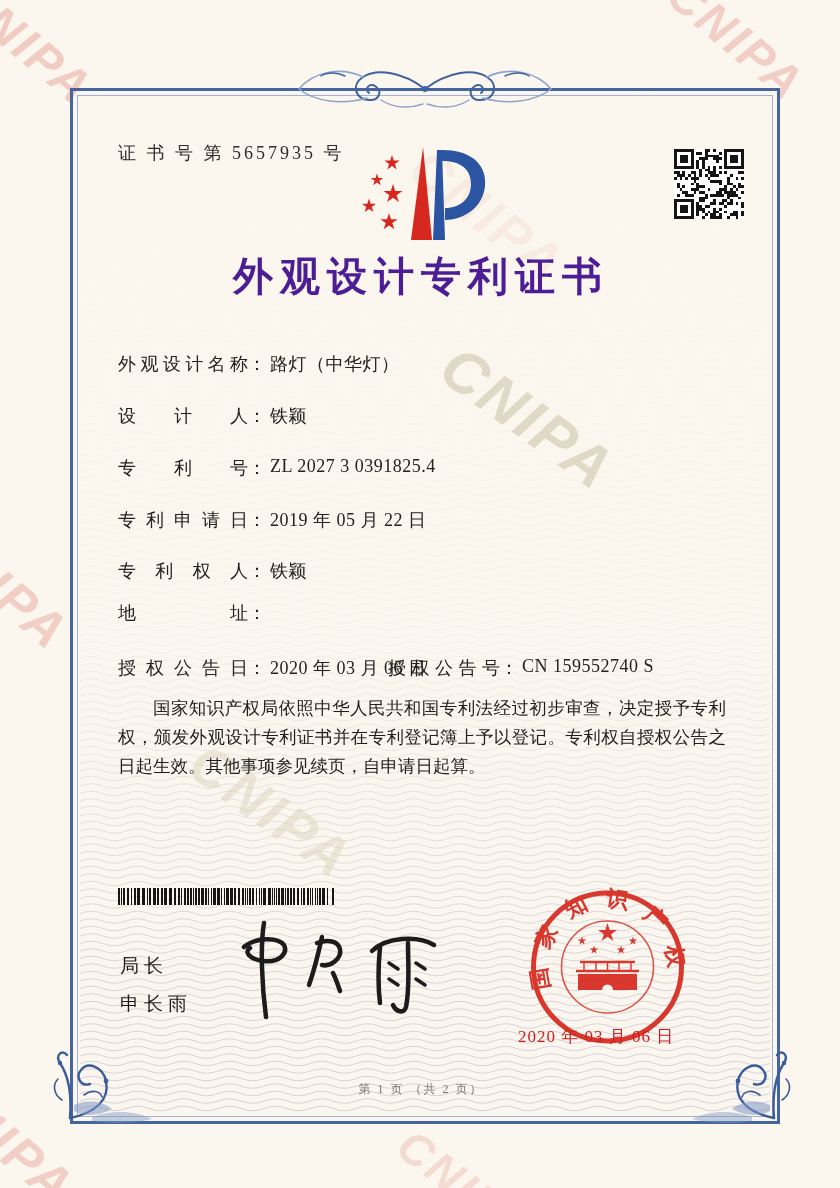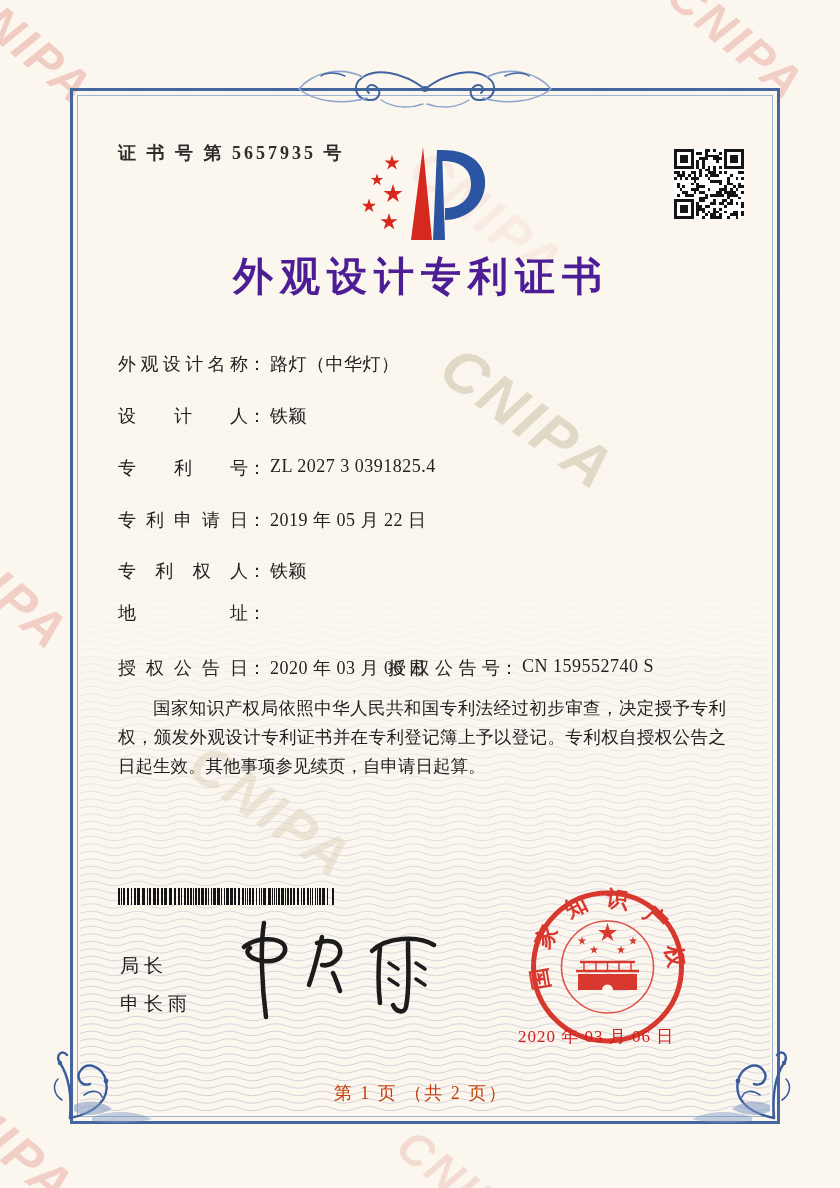--- a/index.html
+++ b/index.html
@@ -14,21 +14,21 @@
   
   .waves{position:absolute;left:80px;top:92px;z-index:1;}
   
   .frame{position:absolute;left:70px;top:88px;width:704px;height:1030px;
          border:3.5px solid #44659e;z-index:3;pointer-events:none;}
   .frame-inner{position:absolute;left:4px;top:4px;right:4px;bottom:4px;
          border:1px solid #9fb2d2;}
   .orn{position:absolute;z-index:4;pointer-events:none;}
   
   .content{position:absolute;left:0;top:0;width:840px;height:1188px;z-index:5;}
-  .cert-no{position:absolute;left:118px;top:141px;font-size:18px;letter-spacing:3px;color:#2d2d2d;font-weight:bold;}
+  .cert-no{position:absolute;left:118px;top:141px;font-size:18px;letter-spacing:3px;color:#2d2d2d;}
   .logo{position:absolute;left:335px;top:130px;}
   .qr{position:absolute;left:674px;top:149px;width:70px;height:70px;}
   .title{position:absolute;left:118px;top:249px;width:606px;text-align:center;
          font-size:40px;font-weight:bold;letter-spacing:7px;color:#4c1d95;font-family:Liberation Mono, monospace;}
   .row{position:absolute;left:118px;font-size:18px;display:flex;align-items:flex-start;width:640px;}
   .flabel{display:inline-flex;justify-content:space-between;width:130px;flex-shrink:0;}
   .colon{flex-shrink:0;margin-right:4px;}
   .fvalue{letter-spacing:0.5px;}
   .addr-value{width:455px;line-height:27px;}
   .grp2{position:absolute;left:270px;top:0;display:flex;}
@@ -38,21 +38,21 @@
   .body-text p{margin:0;text-indent:2em;}
   .barcode{position:absolute;left:118px;top:888px;width:220px;height:17px;}
   .barcode div{position:absolute;top:0;height:17px;background:#161616;}
   .sig-title{position:absolute;left:120px;top:953px;font-size:19px;letter-spacing:5px;color:#1c1c1c;}
   .sig-name{position:absolute;left:120px;top:991px;font-size:19px;letter-spacing:5px;color:#1c1c1c;}
   .sig-hand{position:absolute;left:222px;top:915px;}
   .seal{position:absolute;left:520px;top:878px;}
   .seal-date{position:absolute;left:518px;top:1025px;width:180px;font-size:17px;
              color:#cf2020;letter-spacing:1px;z-index:6;}
   .footer{position:absolute;left:118px;top:1081px;width:606px;text-align:center;
-          font-size:18px;letter-spacing:2px;color:#c2410c;}
+          font-size:12px;letter-spacing:2px;color:#737373;}
   .cont-note{position:absolute;left:118px;top:1129px;width:606px;text-align:center;
           font-size:16.5px;letter-spacing:2px;color:#333;}
 </style>
 </head>
 <body>
 
 <div class="page">
 
   <div class="wm pink" style="left:-20px;top:-30px;font-size:48px;opacity:.55;transform:rotate(40deg);">CNIPA</div>
   <div class="wm pink" style="left:692px;top:-34px;font-size:48px;opacity:.5;transform:rotate(40deg);">CNIPA</div>

